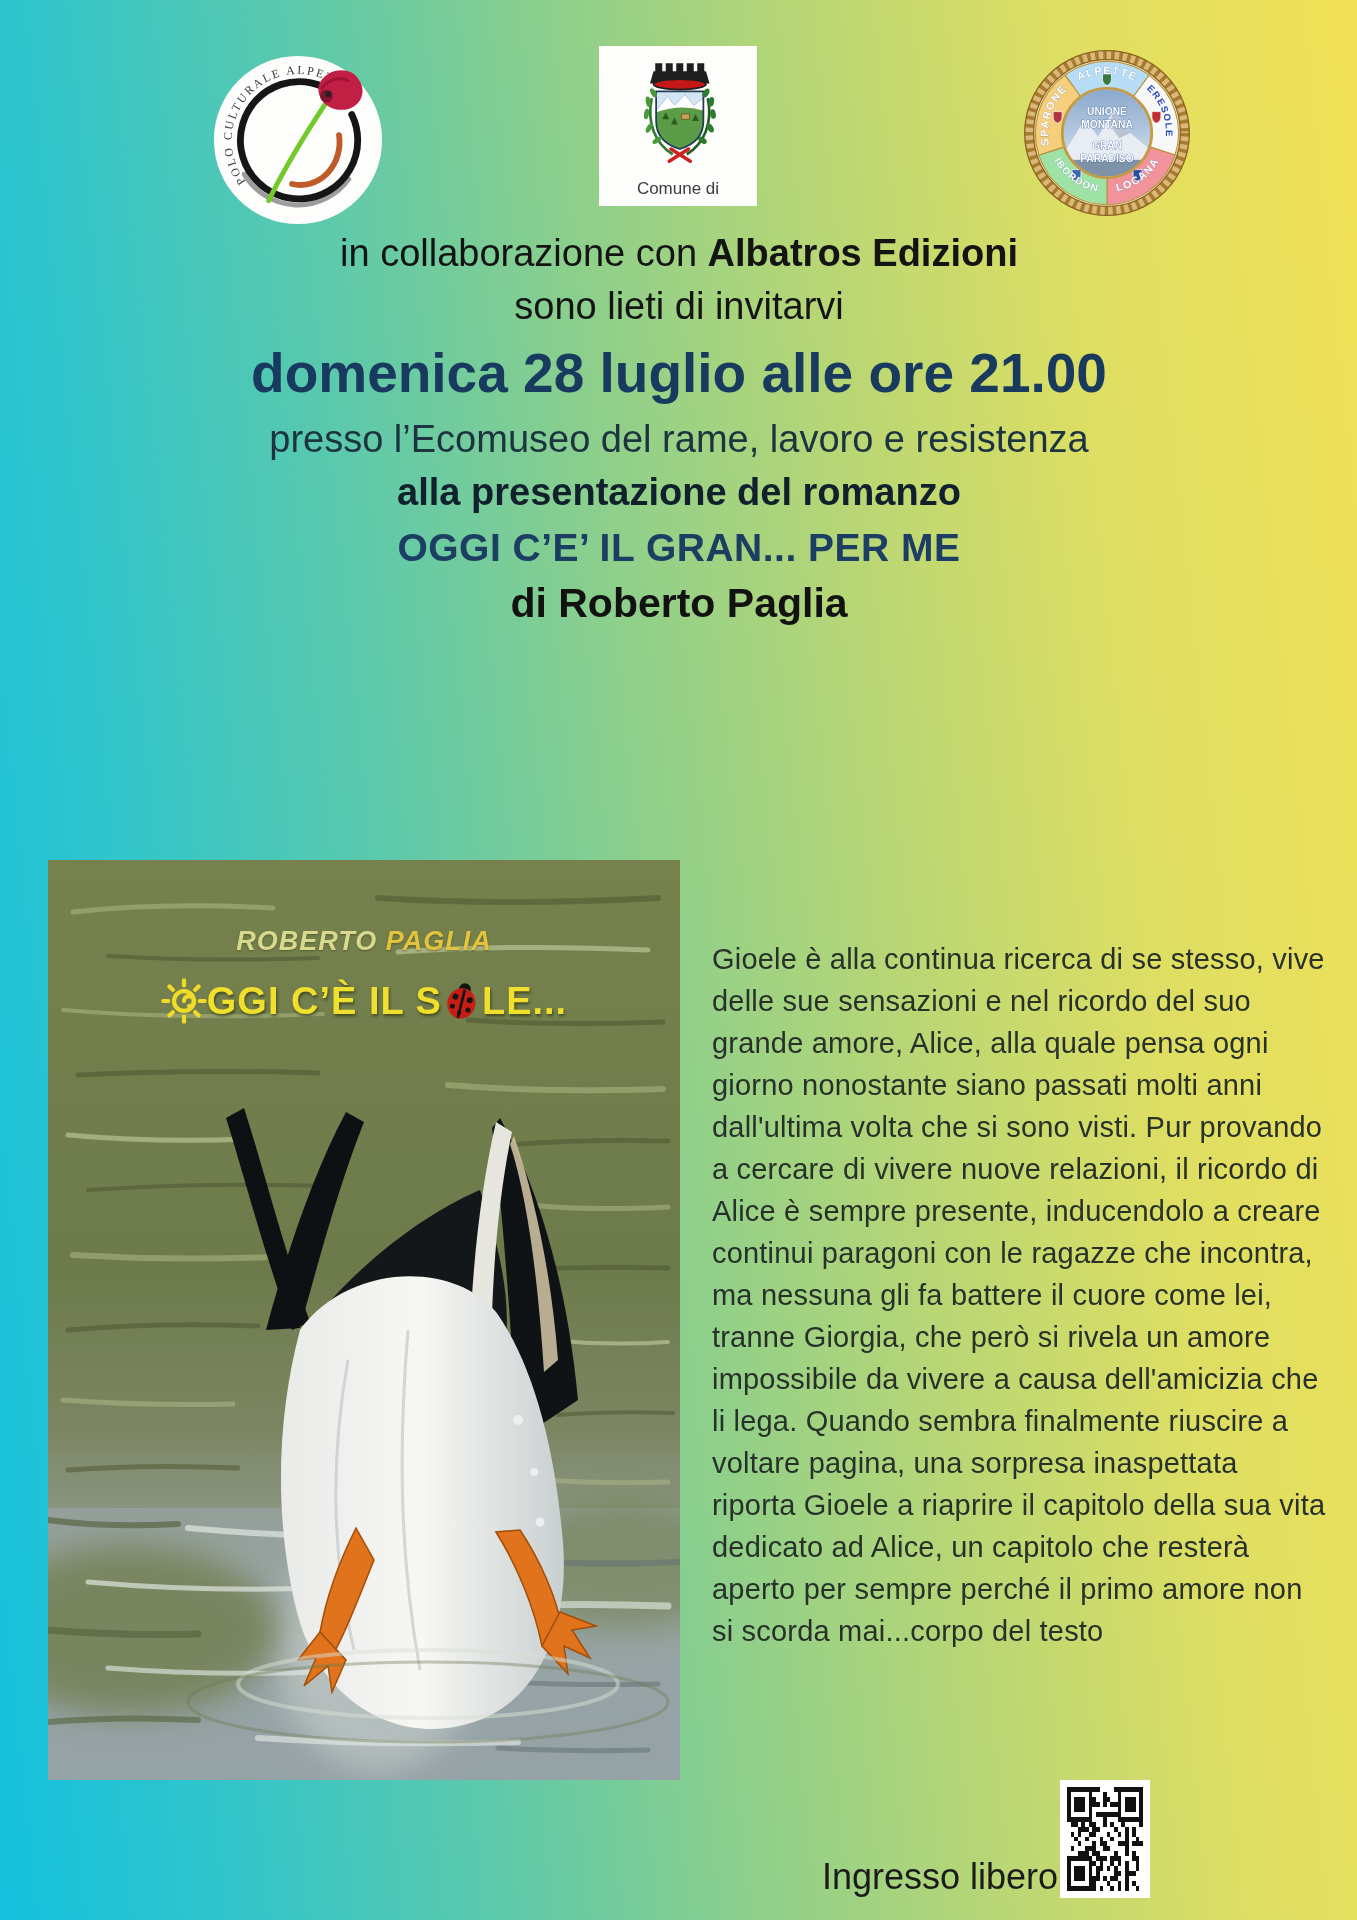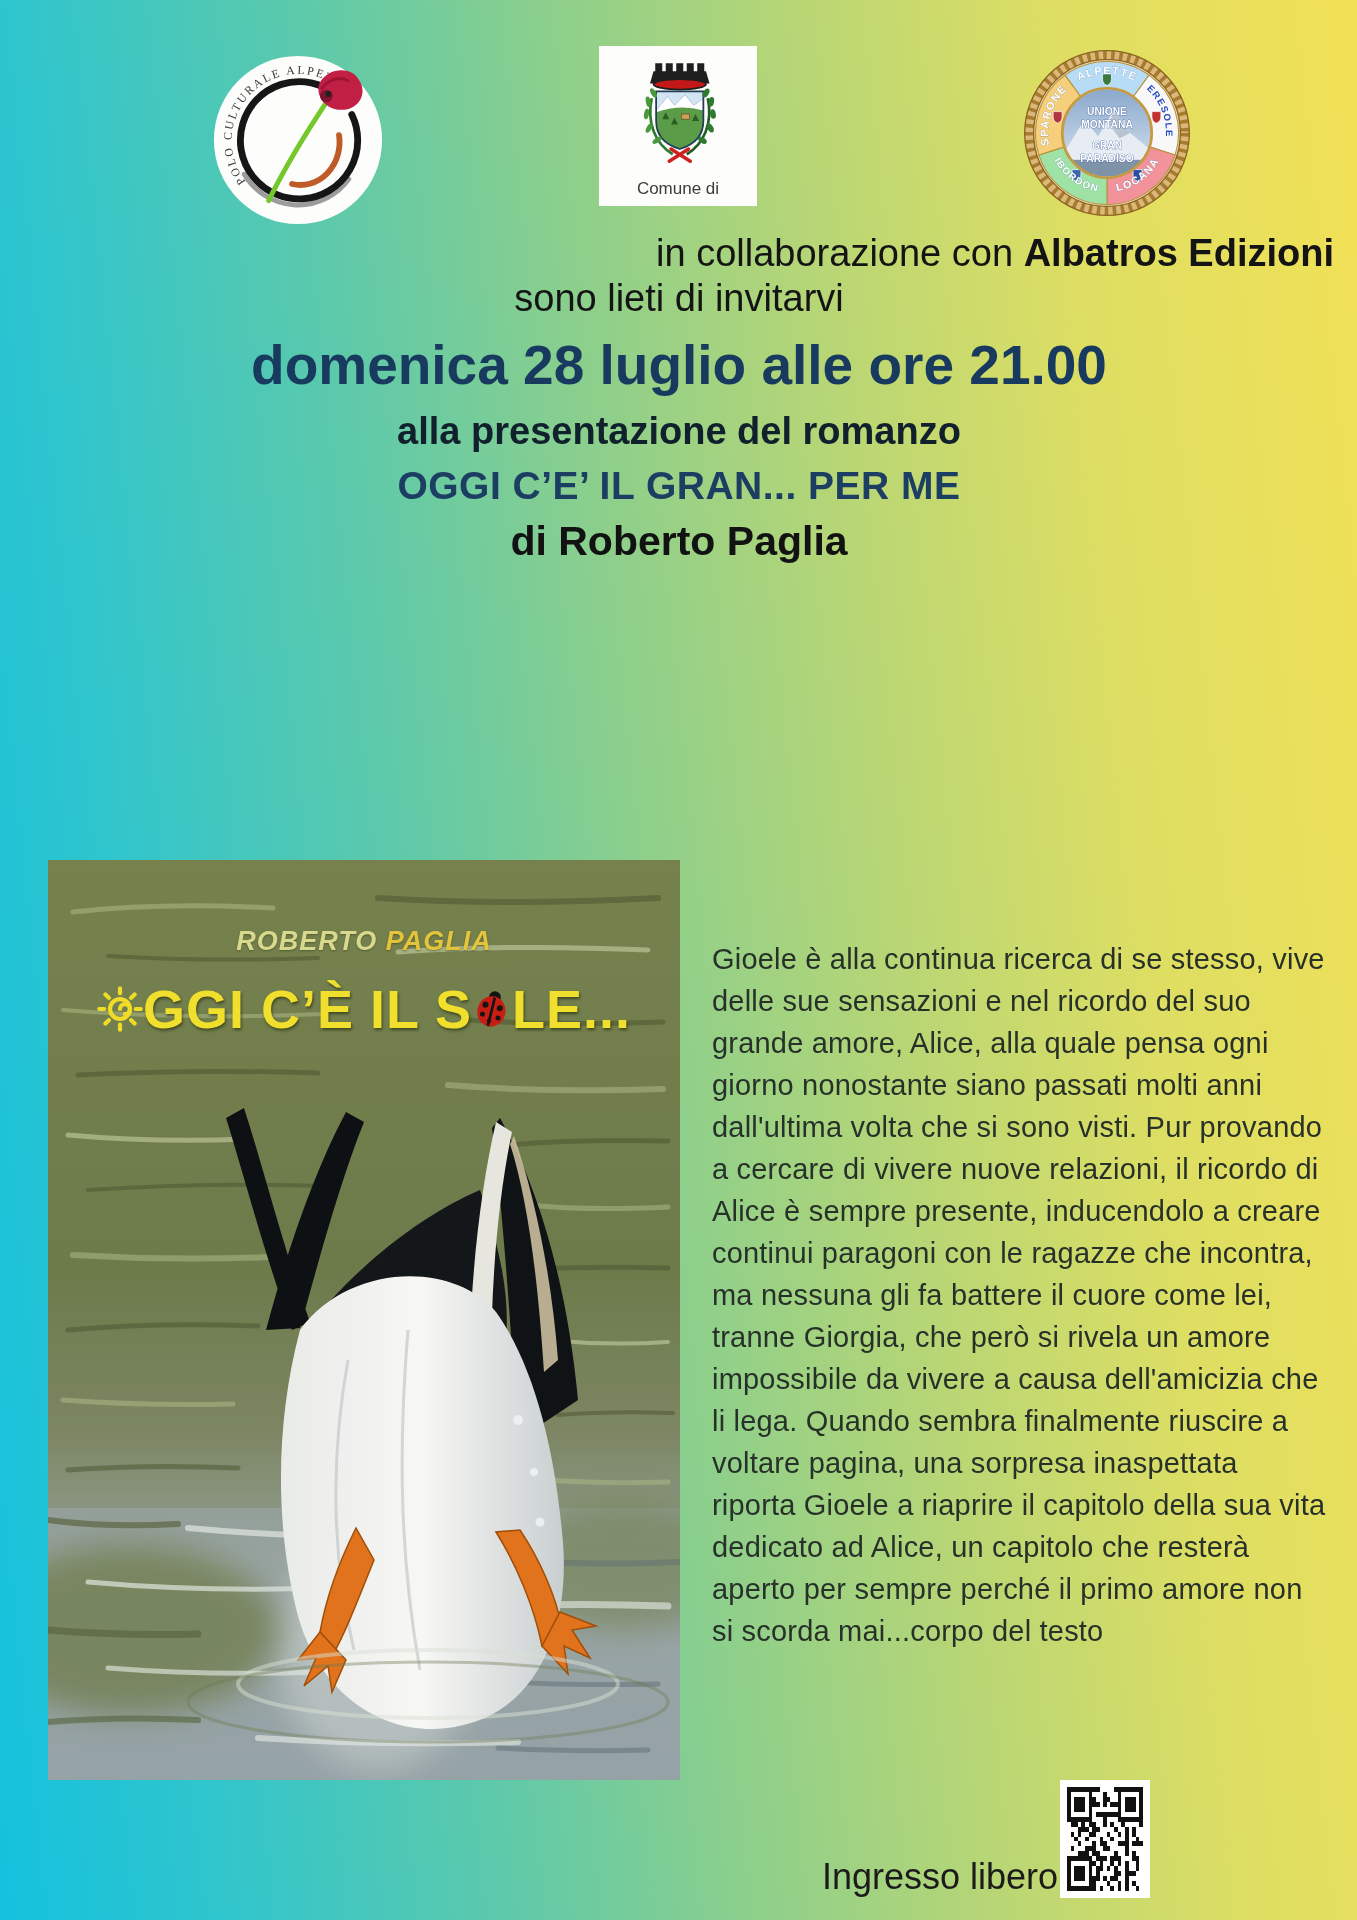--- a/index.html
+++ b/index.html
@@ -15,37 +15,37 @@
   .logo-comune{position:absolute;left:599px;top:46px;width:158px;height:160px;background:#fdfdfb;
     display:flex;flex-direction:column;align-items:center;justify-content:flex-start;}
   .logo-comune svg{width:140px;height:128px;margin-top:4px;}
   .comune-caption{font-size:17px;color:#3c3c3c;line-height:1;margin-top:2px;}
   .logo-unione{position:absolute;left:1022px;top:48px;width:170px;height:170px;}
   .logo-unione svg{width:100%;height:100%;}
   .seal-label{font-weight:bold;letter-spacing:1.5px;}
   
   .invite{position:absolute;left:24px;top:232px;width:1310px;text-align:center;color:#141414;line-height:1.15;}
   .invite .l1{font-size:40px;font-weight:700;margin-bottom:8px;}
-  .invite .l2{font-size:38px;margin-bottom:1px;text-align:right;}
+  .invite .l2{font-size:38px;margin-bottom:9px;}
   .invite .l2 b{font-weight:700;}
   .invite .l3{font-size:38px;margin-bottom:14px;}
   .invite .date{font-size:55px;font-weight:700;color:#173a5e;margin-bottom:12px;}
   .invite .venue{font-size:38px;color:#1c3340;margin-bottom:10px;}
   .invite .alla{font-size:38px;font-weight:700;color:#10202c;margin-bottom:11px;}
   .invite .oggi{font-size:39px;font-weight:700;color:#1c3e62;letter-spacing:.5px;margin-bottom:9px;}
   .invite .autore{font-size:41px;font-weight:700;color:#121212;}
   
   .cover{position:absolute;left:48px;top:860px;width:632px;height:920px;overflow:hidden;}
   .cover-art{position:absolute;inset:0;width:100%;height:100%;}
   .cover-author{position:absolute;left:0;top:66px;width:100%;text-align:center;
     font-style:italic;font-weight:800;font-size:27px;letter-spacing:1px;color:#d9d98e;
     text-shadow:0 1px 2px rgba(40,50,10,.45);}
   .cover-author .last{color:#e4c43c;}
   .cover-title{position:absolute;left:0;top:118px;width:100%;display:flex;align-items:center;justify-content:center;gap:2px;
-    font-weight:800;font-size:54px;letter-spacing:1px;color:#f0df2c;text-shadow:1px 2px 3px rgba(30,35,5,.6);}
+    font-weight:800;font-size:38px;letter-spacing:1px;color:#f0df2c;text-shadow:1px 2px 3px rgba(30,35,5,.6);}
   .cover-title2{position:absolute;left:0;top:184px;width:100%;text-align:center;
     font-weight:800;font-size:46px;letter-spacing:2px;color:#f0df2c;text-shadow:1px 2px 3px rgba(30,35,5,.6);}
   .cover-pub{position:absolute;left:0;top:812px;width:62%;text-align:center;
     font-family:"Liberation Serif",serif;font-weight:700;font-size:26px;color:#f2f4ee;
     text-shadow:0 1px 2px rgba(40,50,30,.5);}
   .sun{width:46px;height:46px;margin-right:-2px;}
   .bug{width:40px;height:42px;margin:0 -2px;}
   
   .desc{position:absolute;left:712px;top:938px;width:616px;
     font-size:29px;line-height:42px;color:#273129;letter-spacing:.2px;}
@@ -192,20 +192,21 @@
           <text y="32">PARADISO</text>
         </g>
       </svg>
     </div>
   </div>
 
   <section class="invite">
     <div class="l2"><span>in collaborazione con </span><b>Albatros Edizioni</b></div>
     <div class="l3">sono lieti di invitarvi</div>
     <div class="date">domenica 28 luglio alle ore 21.00</div>
+    <div class="venue">presso l’Ecomuseo del rame, lavoro e resistenza</div>
     <div class="alla">alla presentazione del romanzo</div>
     <div class="oggi">OGGI C’E’ IL GRAN... PER ME</div>
     <div class="autore">di Roberto Paglia</div>
   </section>
 
   <div class="cover">
     <svg class="cover-art" viewBox="0 0 632 920" preserveAspectRatio="none" xmlns="http://www.w3.org/2000/svg">
       <defs>
         <linearGradient id="water" x1="0" y1="0" x2="0" y2="1">
           <stop offset="0" stop-color="#76814d"></stop>

